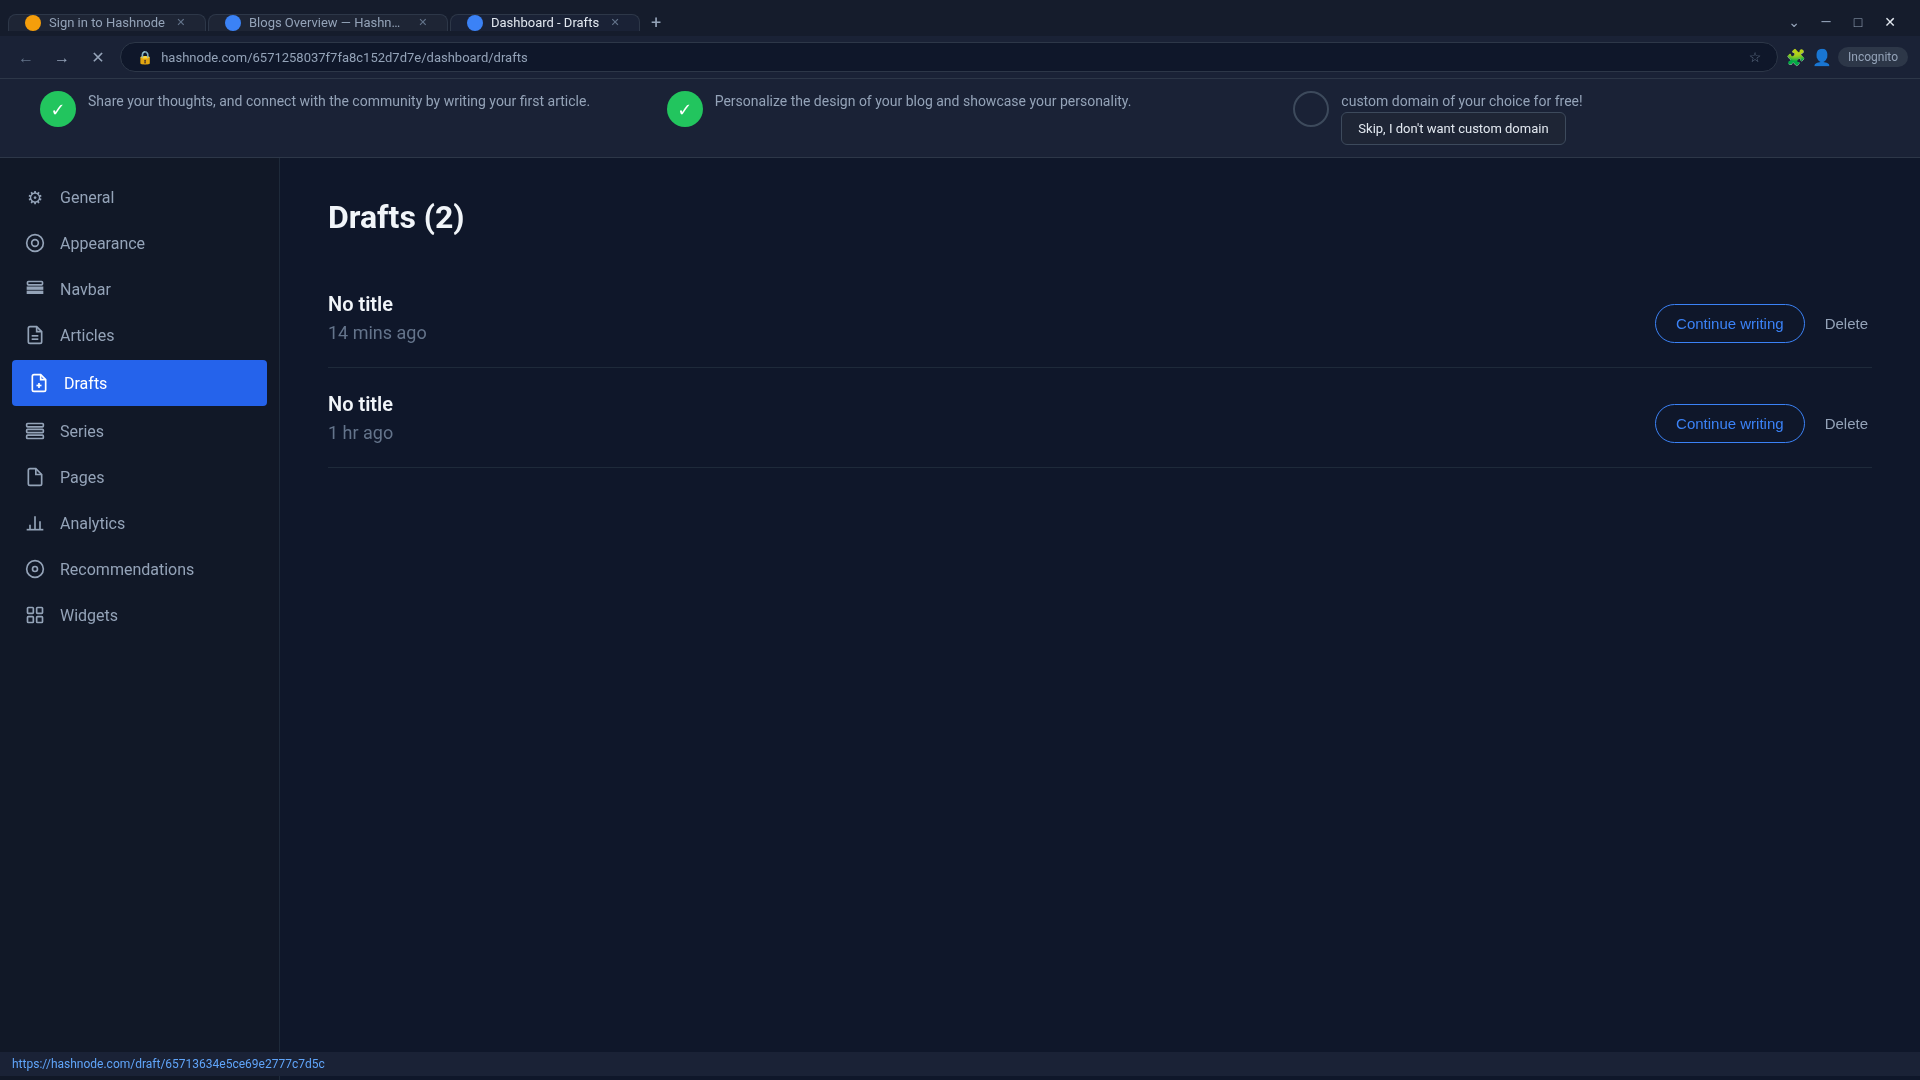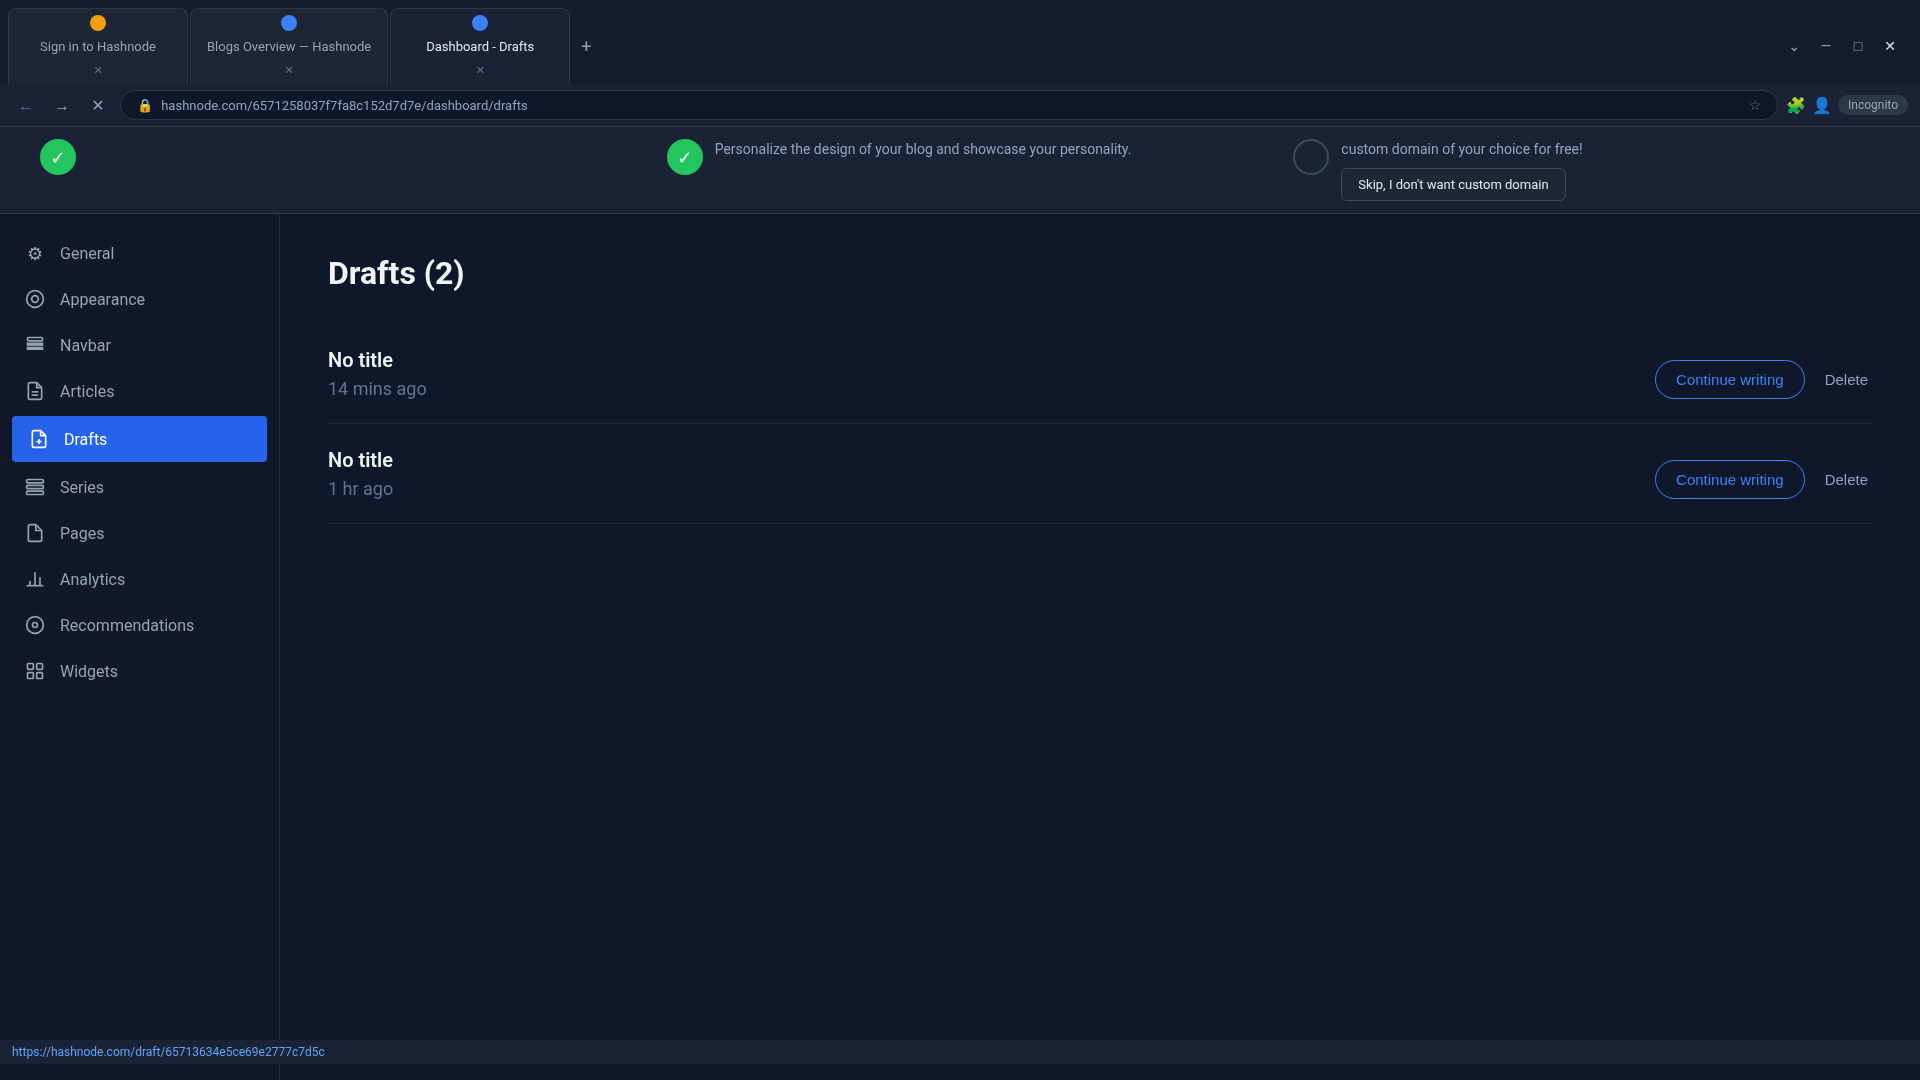--- a/index.html
+++ b/index.html
@@ -21,31 +21,30 @@
       display: flex;
       align-items: center;
       padding: 8px 8px 0;
       background: #151c2c;
       gap: 2px;
     }
     .tab {
       display: flex;
       align-items: center;
       gap: 8px;
-      padding: 6px 16px;
+      padding: 0 16px;
       border-radius: 8px 8px 0 0;
       font-size: 13px;
       cursor: pointer;
       min-width: 180px;
       max-width: 240px;
       background: #1e2535;
       color: #94a3b8;
       border: 1px solid #2d3748;
       border-bottom: none;
-      flex-direction: column;
     }
     .tab.active {
       background: #1a2236;
       color: #e2e8f0;
     }
     .tab-favicon {
       width: 16px;
       height: 16px;
       border-radius: 50%;
       flex-shrink: 0;
@@ -203,21 +202,21 @@
     }
     .skip-btn {
       background: #1e2535;
       border: 1px solid #3d4a5c;
       color: #e2e8f0;
       padding: 8px 16px;
       border-radius: 6px;
       font-size: 13px;
       cursor: pointer;
       white-space: nowrap;
-      margin-top: 8px;
+      margin-top: 0;
       display: inline-block;
     }
 
     
     .main-layout {
       display: flex;
       height: calc(1080px - 108px);
     }
 
     
@@ -312,21 +311,21 @@
       border: none;
       color: #94a3b8;
       font-size: 15px;
       cursor: pointer;
       padding: 10px 4px;
     }
 
     
     .status-bar {
       position: fixed;
-      bottom: 16px;
+      bottom: 4px;
       left: 0;
       right: 0;
       background: #1a2236;
       padding: 4px 12px;
       font-size: 12px;
       color: #60a5fa;
       height: 24px;
       display: flex;
       align-items: center;
     }
@@ -381,20 +380,21 @@
       <span style="font-size:16px;">🧩</span>
       <span style="font-size:16px;">👤</span>
       <div class="incognito-badge">Incognito</div>
     </div>
   </div>
 </div>
 
 <div class="top-banner">
   <div class="banner-card">
     <div class="banner-icon">✓</div>
+    <div class="banner-text">Share your thoughts, and connect with the community by writing your first article.</div>
   </div>
   <div class="banner-card">
     <div class="banner-icon">✓</div>
     <div class="banner-text">Personalize the design of your blog and showcase your personality.</div>
   </div>
   <div class="banner-card-last">
     <div class="banner-circle-empty"></div>
     <div>
       <div class="banner-text">custom domain of your choice for free!</div>
       <div class="skip-btn">Skip, I don't want custom domain</div>

